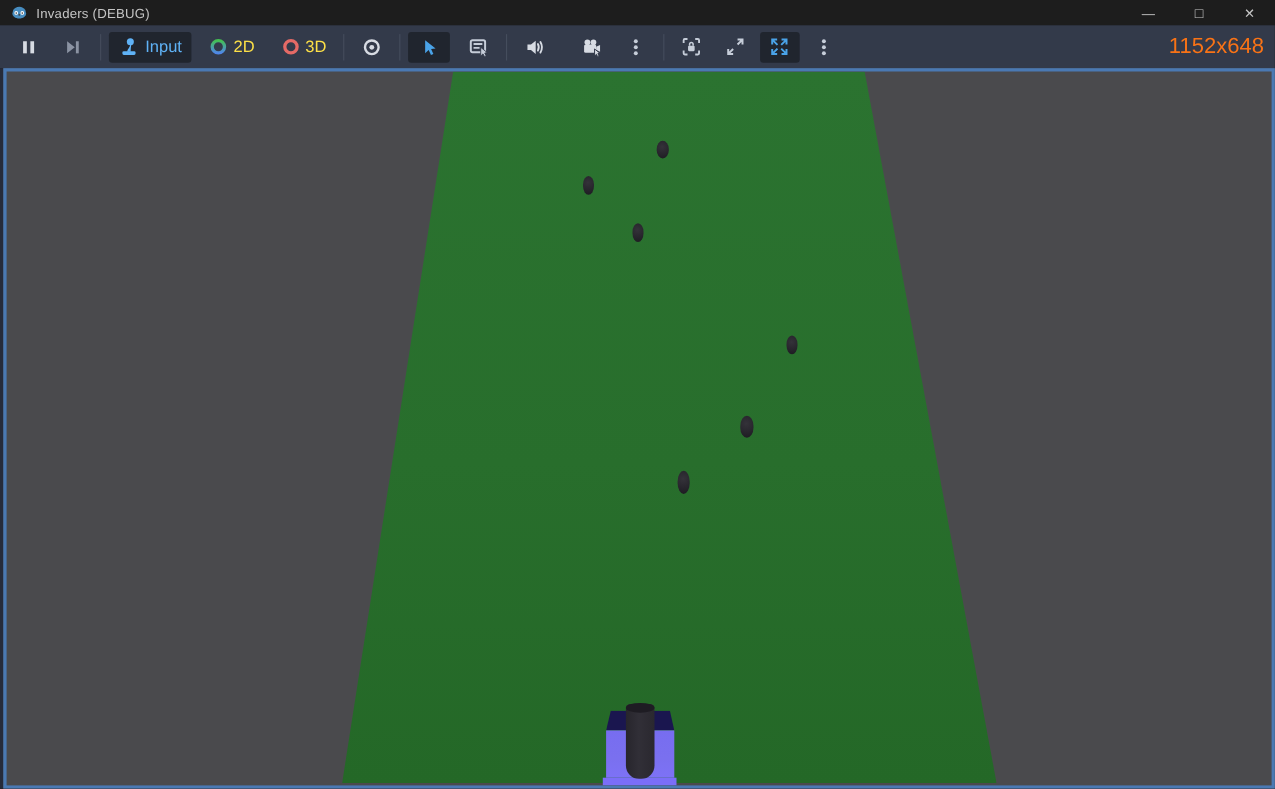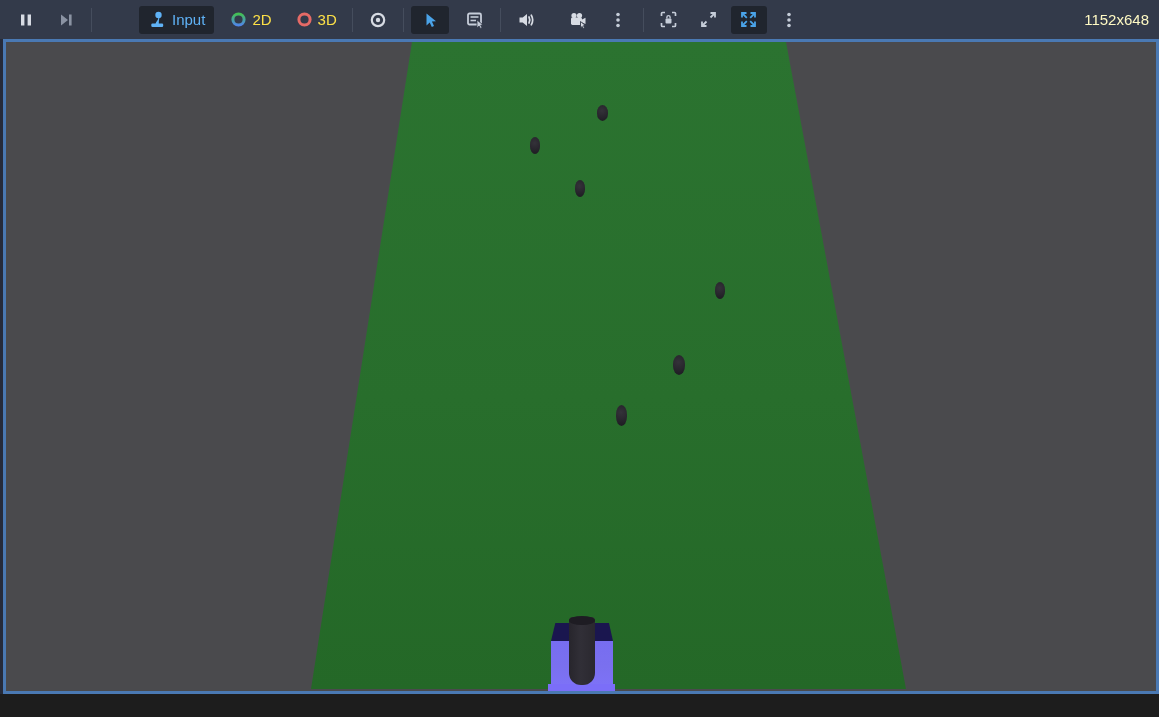--- a/index.html
+++ b/index.html
@@ -16,21 +16,21 @@
   .winbtn.max{font-size:13px;}
 
   
   .toolbar{height:39px;background:#333a4a;display:flex;align-items:center;padding:0 10px 0 8px;}
   .tbtn{height:28px;min-width:28px;display:flex;align-items:center;justify-content:center;
         border-radius:3px;color:#c6cdd9;gap:5px;padding:0 4px;}
   .tbtn.active{background:#20252e;}
   .tbtn .lbl{font-size:15px;color:#fde047;}
   .tbtn.active .lbl{color:var(--accent-blue,#5fb2f6);}
   .sep{width:1px;height:24px;background:#454d5d;margin:0 7px;}
-  .resolution{font-size:15px;color:#fef9c3;}
+  .resolution{font-size:20px;color:#f97316;}
   .toolbar .flexspacer{flex:1;}
   .gap4{width:4px;}  .gap8{width:8px;}
 
   
   .stage{position:relative;width:1159px;height:655px;background:#262b3a;}
   .viewport{position:absolute;left:3px;top:0;width:1150px;height:649px;
             border:3px solid var(--viewport-border,#4a79b3);background:#4a4a4d;overflow:hidden;}
   .ground{position:absolute;left:0;top:0;width:100%;height:647px;
           background:linear-gradient(180deg,#2b7330 0%,var(--ground-green,#286e2c) 55%,#246827 100%);}
   .enemies{position:absolute;inset:0;}
@@ -43,40 +43,57 @@
   .p-barrel{position:absolute;background:linear-gradient(90deg,#27252c 0%,#312f37 45%,#2a282f 100%);
             border-radius:4px 4px 12px 12px;}
   .p-barrel:before{content:"";position:absolute;left:0;top:-1px;width:100%;height:9px;
                    border-radius:50%;background:#1e1c23;}
 </style>
 </head>
 <body>
 
 <div class="app">
 
+  <div class="titlebar">
+    <span class="appicon">
+      <svg viewBox="0 0 24 24" width="15" height="15">
+        <path fill="#478cbf" d="M12 3.5C8.2 3.5 4.8 5.4 3.2 8.3L2 13.2c0 4 4.3 7.3 10 7.3s10-3.3 10-7.3l-1.2-4.9C19.2 5.4 15.8 3.5 12 3.5z"></path>
+        <circle cx="7.6" cy="12.4" r="2.7" fill="#ffffff"></circle>
+        <circle cx="16.4" cy="12.4" r="2.7" fill="#ffffff"></circle>
+        <circle cx="7.6" cy="12.6" r="1.2" fill="#414042"></circle>
+        <circle cx="16.4" cy="12.6" r="1.2" fill="#414042"></circle>
+        <rect x="11" y="13.8" width="2" height="2.6" fill="#414042"></rect>
+      </svg>
+    </span>
+    <span class="title">Invaders (DEBUG)</span>
+    <span class="spacer"></span>
+    <div class="winbtn">—</div>
+    <div class="winbtn max">□</div>
+    <div class="winbtn">✕</div>
+  </div>
 
   <div class="toolbar">
 
     <div class="tbtn">
       <svg width="18" height="18" viewBox="0 0 18 18">
         <rect x="4" y="3.5" width="3.4" height="11" fill="#d7dbe3"></rect>
         <rect x="10.6" y="3.5" width="3.4" height="11" fill="#d7dbe3"></rect>
       </svg>
     </div>
     <div class="gap4"></div>
     <div class="tbtn">
       <svg width="18" height="18" viewBox="0 0 18 18">
         <path d="M4 3.5 L11 9 L4 14.5 Z" fill="#8b93a3"></path>
         <rect x="12" y="3.5" width="2.6" height="11" fill="#8b93a3"></rect>
       </svg>
     </div>
 
     <div class="sep"></div>
 
-    <div class="tbtn active" style="padding:0 9px;margin-left:40px;">
+    <div class="tbtn active" style="padding:0 9px;">
       <svg width="19" height="19" viewBox="0 0 19 19">
         <circle cx="10.5" cy="5" r="3.2" fill="#5fb2f6"></circle>
         <path d="M10.5 7.5 C10 10.5 8 11.5 7.5 14 L10.8 14 C10.8 11.5 11 9.5 11.4 8 Z" fill="#5fb2f6"></path>
         <path d="M4.5 13.5 h9.5 q1.2 0 1.2 1.2 v1 q0 1.2 -1.2 1.2 h-9.5 q-1.2 0 -1.2 -1.2 v-1 q0 -1.2 1.2 -1.2 z" fill="#5fb2f6"></path>
       </svg>
       <span class="lbl">Input</span>
     </div>
     <div class="gap8"></div>
 
     <div class="tbtn" style="padding:0 8px;">

